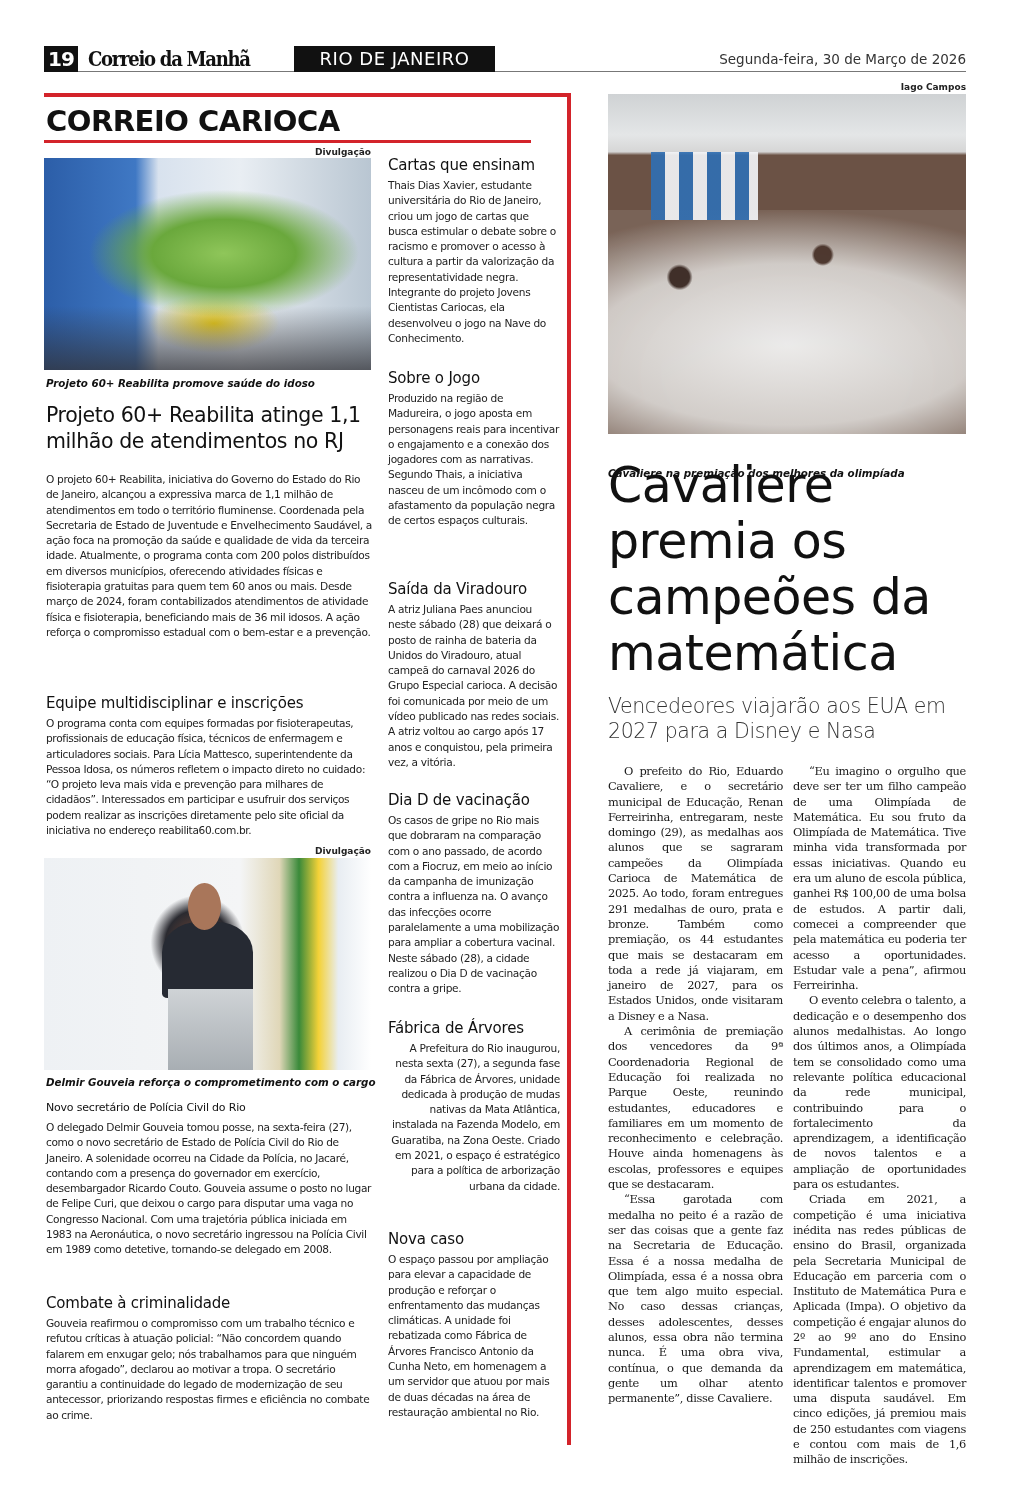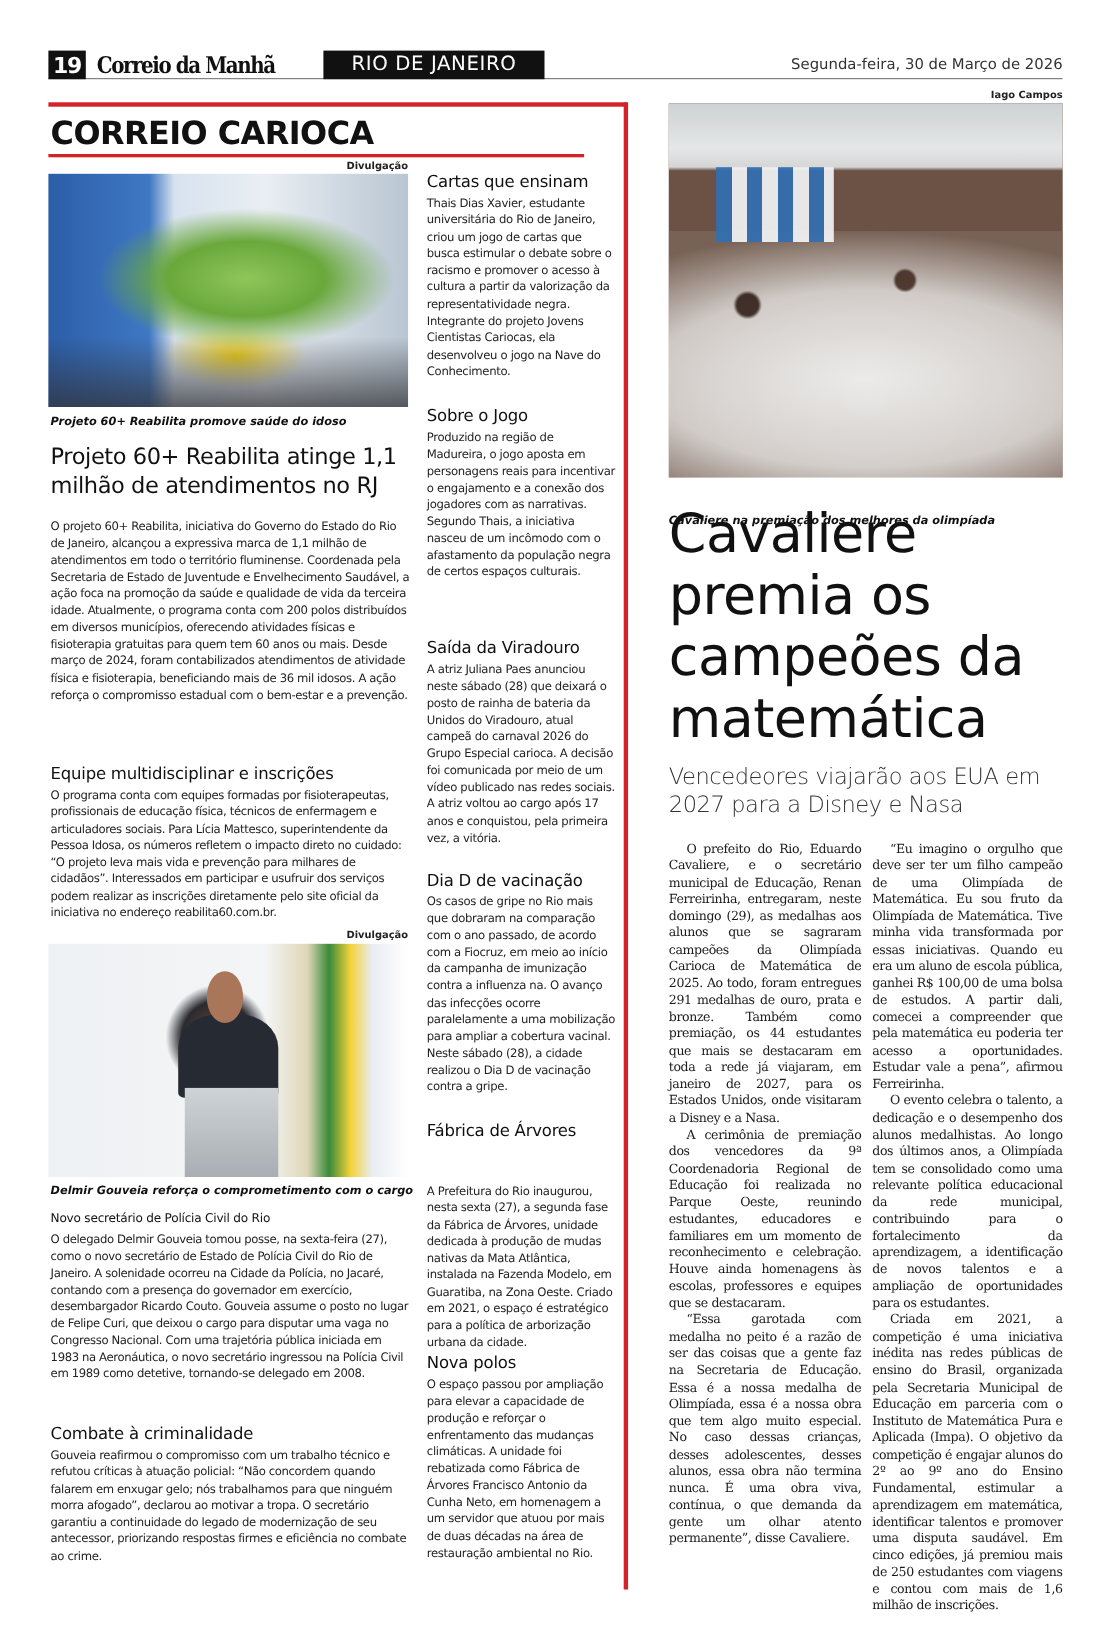--- a/index.html
+++ b/index.html
@@ -114,24 +114,24 @@
   <div>
     <h3 class="block h3" style="left:388px; top:580px; width:175px;">Saída da Viradouro</h3>
     <p class="block body-sans-mid" style="left:388px; top:602px; width:172px;">A atriz Juliana Paes anunciou neste sábado (28) que deixará o posto de rainha de bateria da Unidos do Viradouro, atual campeã do carnaval 2026 do Grupo Especial carioca. A decisão foi comunicada por meio de um vídeo publicado nas redes sociais. A atriz voltou ao cargo após 17 anos e conquistou, pela primeira vez, a vitória.</p>
   </div>
   <div>
     <h3 class="block h3" style="left:388px; top:791px; width:175px;">Dia D de vacinação</h3>
     <p class="block body-sans-mid" style="left:388px; top:813px; width:172px;">Os casos de gripe no Rio mais que dobraram na comparação com o ano passado, de acordo com a Fiocruz, em meio ao início da campanha de imunização contra a influenza na. O avanço das infecções ocorre paralelamente a uma mobilização para ampliar a cobertura vacinal. Neste sábado (28), a cidade realizou o Dia D de vacinação contra a gripe.</p>
   </div>
   <div>
     <h3 class="block h3" style="left:388px; top:1019px; width:175px;">Fábrica de Árvores</h3>
-    <p class="block body-sans-mid" style="left:388px; top:1076px; width:172px;">A Prefeitura do Rio inaugurou, nesta sexta (27), a segunda fase da Fábrica de Árvores, unidade dedicada à produção de mudas nativas da Mata Atlântica, instalada na Fazenda Modelo, em Guaratiba, na Zona Oeste. Criado em 2021, o espaço é estratégico para a política de arborização urbana da cidade.</p>
+    <p class="block body-sans-mid" style="left:388px; top:1041px; width:172px;text-align:right;">A Prefeitura do Rio inaugurou, nesta sexta (27), a segunda fase da Fábrica de Árvores, unidade dedicada à produção de mudas nativas da Mata Atlântica, instalada na Fazenda Modelo, em Guaratiba, na Zona Oeste. Criado em 2021, o espaço é estratégico para a política de arborização urbana da cidade.</p>
   </div>
   <div>
-    <h3 class="block h3" style="left:388px; top:1230px; width:175px;">Nova polos</h3>
+    <h3 class="block h3" style="left:388px; top:1230px; width:175px;">Nova caso</h3>
     <p class="block body-sans-mid" style="left:388px; top:1252px; width:172px;">O espaço passou por ampliação para elevar a capacidade de produção e reforçar o enfrentamento das mudanças climáticas. A unidade foi rebatizada como Fábrica de Árvores Francisco Antonio da Cunha Neto, em homenagem a um servidor que atuou por mais de duas décadas na área de restauração ambiental no Rio.</p>
   </div>
 </aside>
 
 <article>
   <div class="credit" style="left:608px; top:82px; width:358px;">Iago Campos</div>
   <div class="photo photo3">
     <div class="crowd"></div>
       <div class="banner"></div>
   </div>

